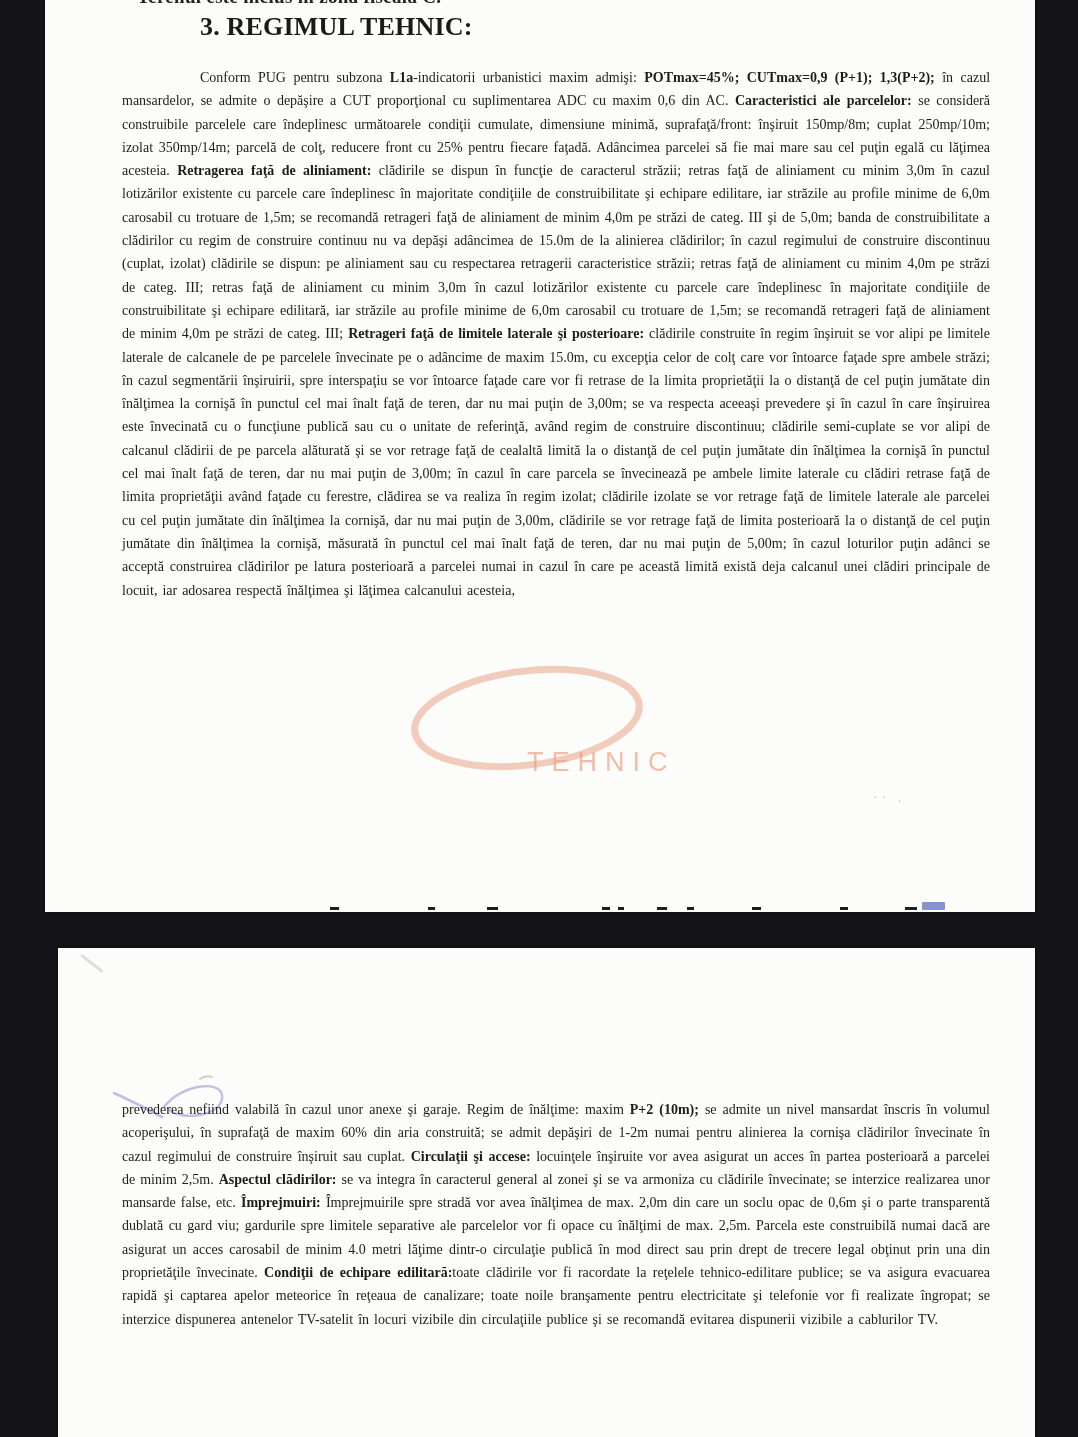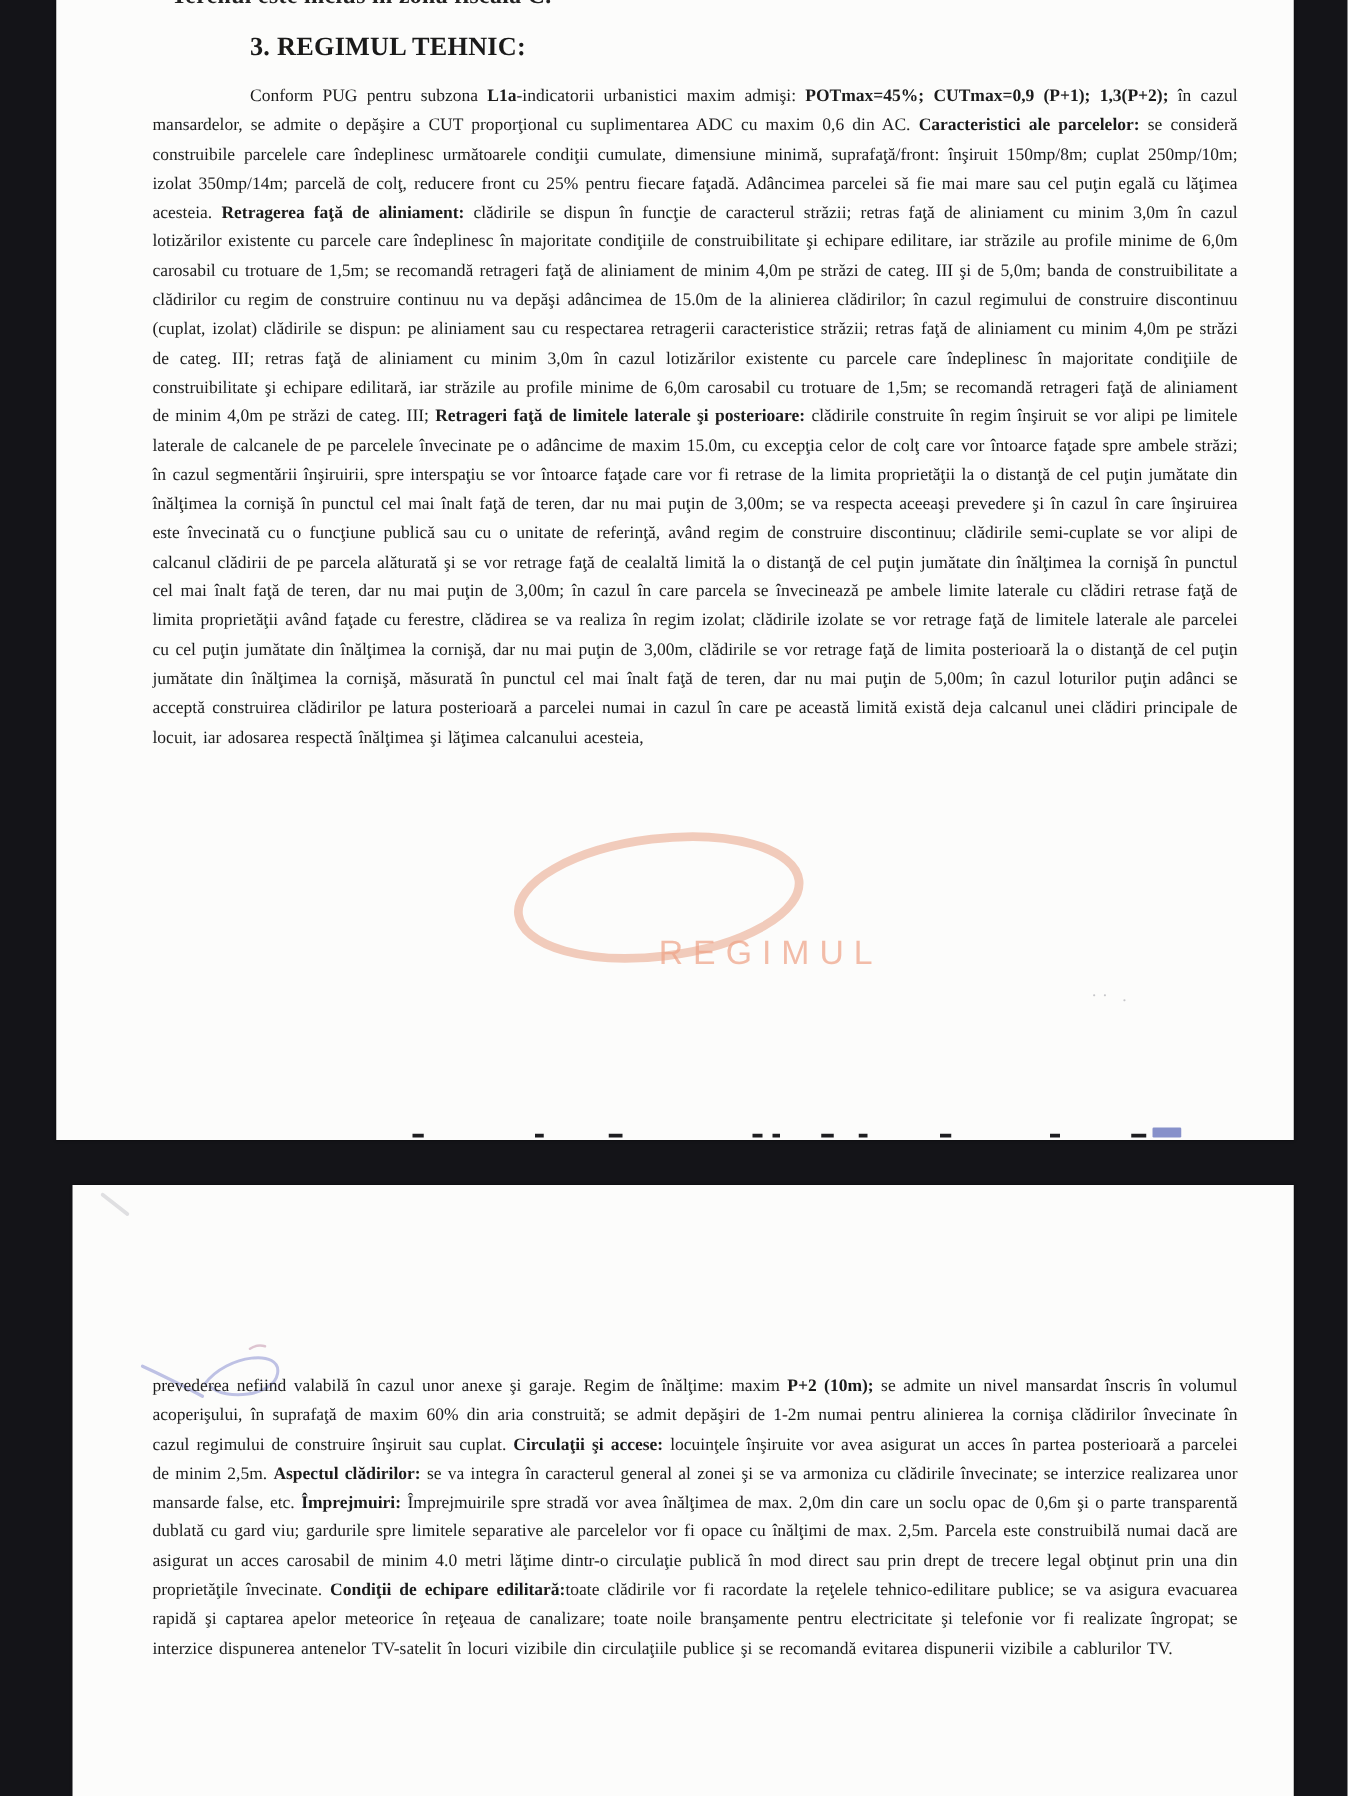--- a/index.html
+++ b/index.html
@@ -19,22 +19,22 @@
   }
   #page1 { left: 45px; top: 0; width: 990px; height: 912px; }
   #page2 { left: 58px; top: 948px; width: 977px; height: 512px; }
 
   .cut-top-line {
     position: absolute; top: -14px; left: 92px;
     font-weight: bold; font-size: 19px; color: #222;
     letter-spacing: .3px; white-space: nowrap;
   }
   .heading {
-    position: absolute; top: 25px; left: 155px;
-    font-weight: bold; font-size: 21px; color: #1a1a1a;
+    position: absolute; top: 12px; left: 155px;
+    font-weight: bold; font-size: 26px; color: #1a1a1a;
     letter-spacing: .2px;
   }
   .para {
     position: absolute;
     color: #1c1c1c;
     font-size: 14px;
     line-height: 23.3px;
     text-align: justify;
     word-spacing: 1.5px;
   }
@@ -71,21 +71,21 @@
 
 <div class="page" id="page1">
 
   <div class="cut-top-line">Terenul este inclus în zona fiscală C.</div>
 
   <div class="heading">3. REGIMUL TEHNIC:</div>
 
   <svg class="wm-ring" width="310" height="140">
     <ellipse cx="152" cy="66" rx="113" ry="47" fill="none" stroke="#e89b7c" stroke-width="7" transform="rotate(-7 152 66)"></ellipse>
   </svg>
-  <div class="wm-text">REGIMUL</div>
+  <div class="wm-text">TEHNIC</div>
 
   <p class="para" id="para1"><span>Conform PUG pentru subzona </span><b>L1a</b><span>-indicatorii urbanistici maxim admişi: </span><b>POTmax=45%; CUTmax=0,9 (P+1); 1,3(P+2);</b><span> în cazul mansardelor, se admite o depăşire a CUT proporţional cu suplimentarea ADC cu maxim 0,6 din AC. </span><b>Caracteristici ale parcelelor:</b><span> se consideră construibile parcelele care îndeplinesc următoarele condiţii cumulate, dimensiune minimă, suprafaţă/front: înşiruit 150mp/8m; cuplat 250mp/10m; izolat 350mp/14m; parcelă de colţ, reducere front cu 25% pentru fiecare faţadă. Adâncimea parcelei să fie mai mare sau cel puţin egală cu lăţimea acesteia. </span><b>Retragerea faţă de aliniament:</b><span> clădirile se dispun în funcţie de caracterul străzii; retras faţă de aliniament cu minim 3,0m în cazul lotizărilor existente cu parcele care îndeplinesc în majoritate condiţiile de construibilitate şi echipare edilitare, iar străzile au profile minime de 6,0m carosabil cu trotuare de 1,5m; se recomandă retrageri faţă de aliniament de minim 4,0m pe străzi de categ. III şi de 5,0m; banda de construibilitate a clădirilor cu regim de construire continuu nu va depăşi adâncimea de 15.0m de la alinierea clădirilor; în cazul regimului de construire discontinuu (cuplat, izolat) clădirile se dispun: pe aliniament sau cu respectarea retragerii caracteristice străzii; retras faţă de aliniament cu minim 4,0m pe străzi de categ. III; retras faţă de aliniament cu minim 3,0m în cazul lotizărilor existente cu parcele care îndeplinesc în majoritate condiţiile de construibilitate şi echipare edilitară, iar străzile au profile minime de 6,0m carosabil cu trotuare de 1,5m; se recomandă retrageri faţă de aliniament de minim 4,0m pe străzi de categ. III;  </span><b>Retrageri faţă de limitele laterale şi posterioare:</b><span> clădirile construite în regim înşiruit se vor alipi pe limitele laterale de calcanele de pe parcelele învecinate pe o adâncime de maxim 15.0m, cu excepţia celor de colţ care vor întoarce faţade spre ambele străzi; în cazul segmentării înşiruirii, spre interspaţiu se vor întoarce faţade care vor fi retrase de la limita proprietăţii la o distanţă de cel puţin jumătate din înălţimea la cornişă în punctul cel mai înalt faţă de teren, dar nu mai puţin de 3,00m; se va respecta aceeaşi prevedere şi în cazul în care înşiruirea este învecinată cu o funcţiune publică sau cu o unitate de referinţă, având regim de construire discontinuu; clădirile semi-cuplate se vor alipi de calcanul clădirii de pe parcela alăturată şi se vor retrage faţă de cealaltă limită la o distanţă de cel puţin jumătate din înălţimea la cornişă în punctul cel mai înalt faţă de teren, dar nu mai puţin de 3,00m; în cazul în care parcela se învecinează pe ambele limite laterale cu clădiri retrase faţă de limita proprietăţii având faţade cu ferestre, clădirea se va realiza în regim izolat; clădirile izolate se vor retrage faţă de limitele laterale ale parcelei cu cel puţin jumătate din înălţimea la cornişă, dar nu mai puţin de 3,00m, clădirile se vor retrage faţă de limita posterioară la o distanţă de cel puţin jumătate din înălţimea la cornişă, măsurată în punctul cel mai înalt faţă de teren, dar nu mai puţin de 5,00m; în cazul loturilor puţin adânci se acceptă construirea clădirilor pe latura posterioară a parcelei numai in cazul în care pe această limită există deja calcanul unei clădiri principale de locuit, iar adosarea respectă înălţimea şi lăţimea calcanului acesteia,</span></p>
 
   <div class="gray-dots">·· .</div>
 
   <div class="speck" style="left:285px; width:9px"></div>
   <div class="speck" style="left:383px; width:7px"></div>
   <div class="speck" style="left:442px; width:11px"></div>
   <div class="speck" style="left:557px; width:8px"></div>
   <div class="speck" style="left:573px; width:6px"></div>

